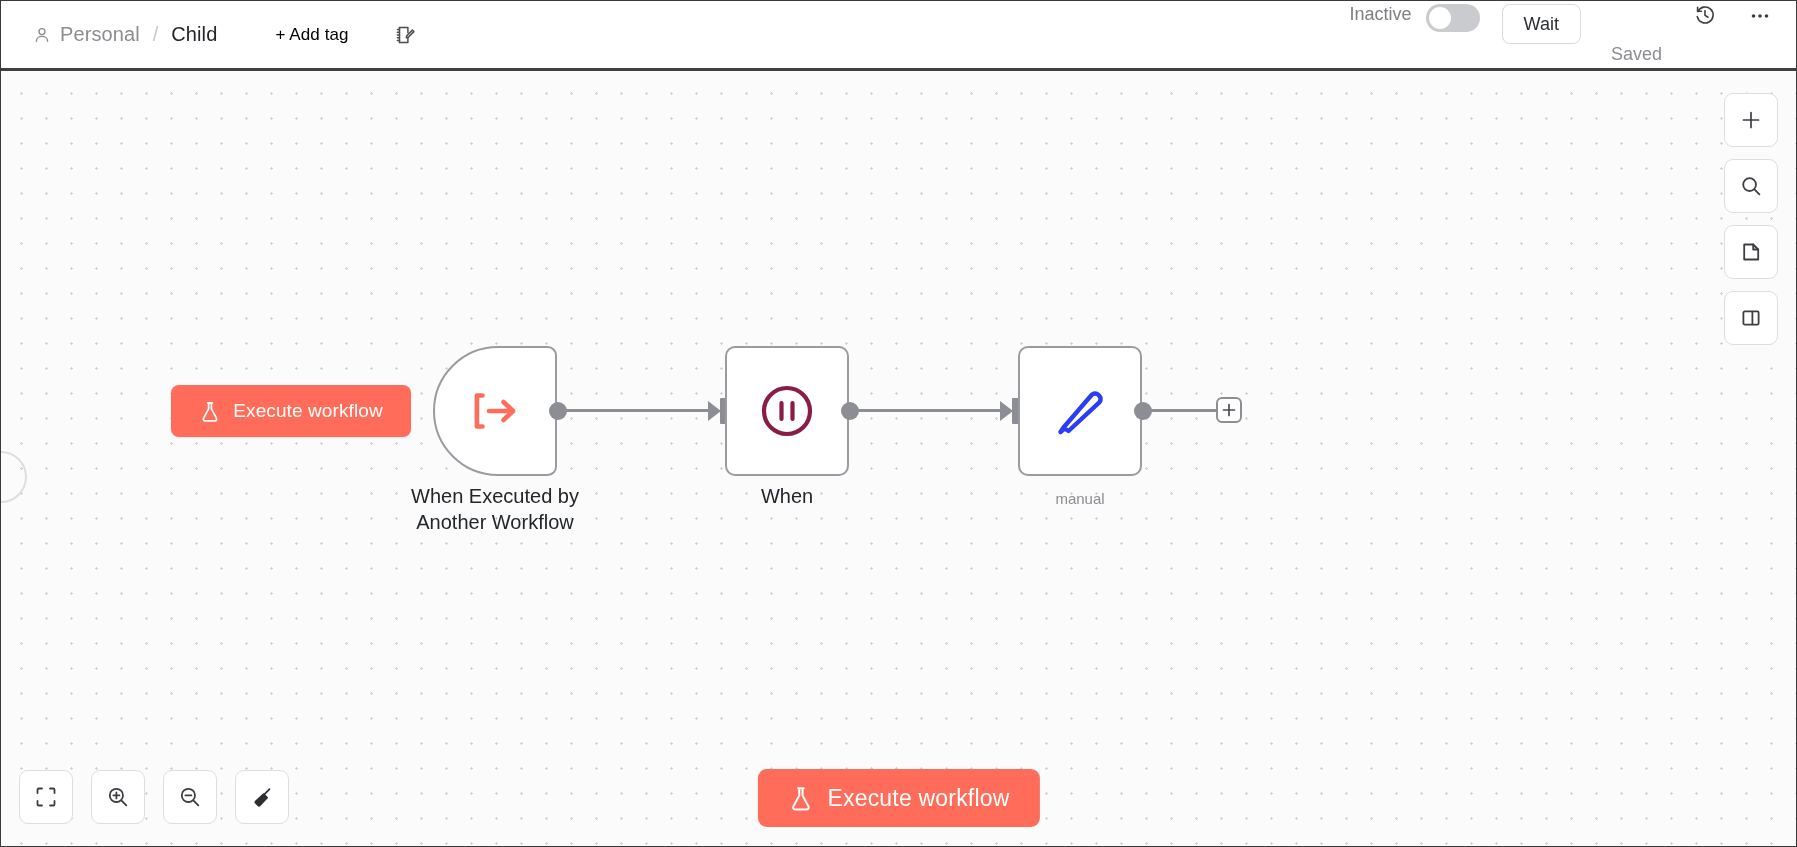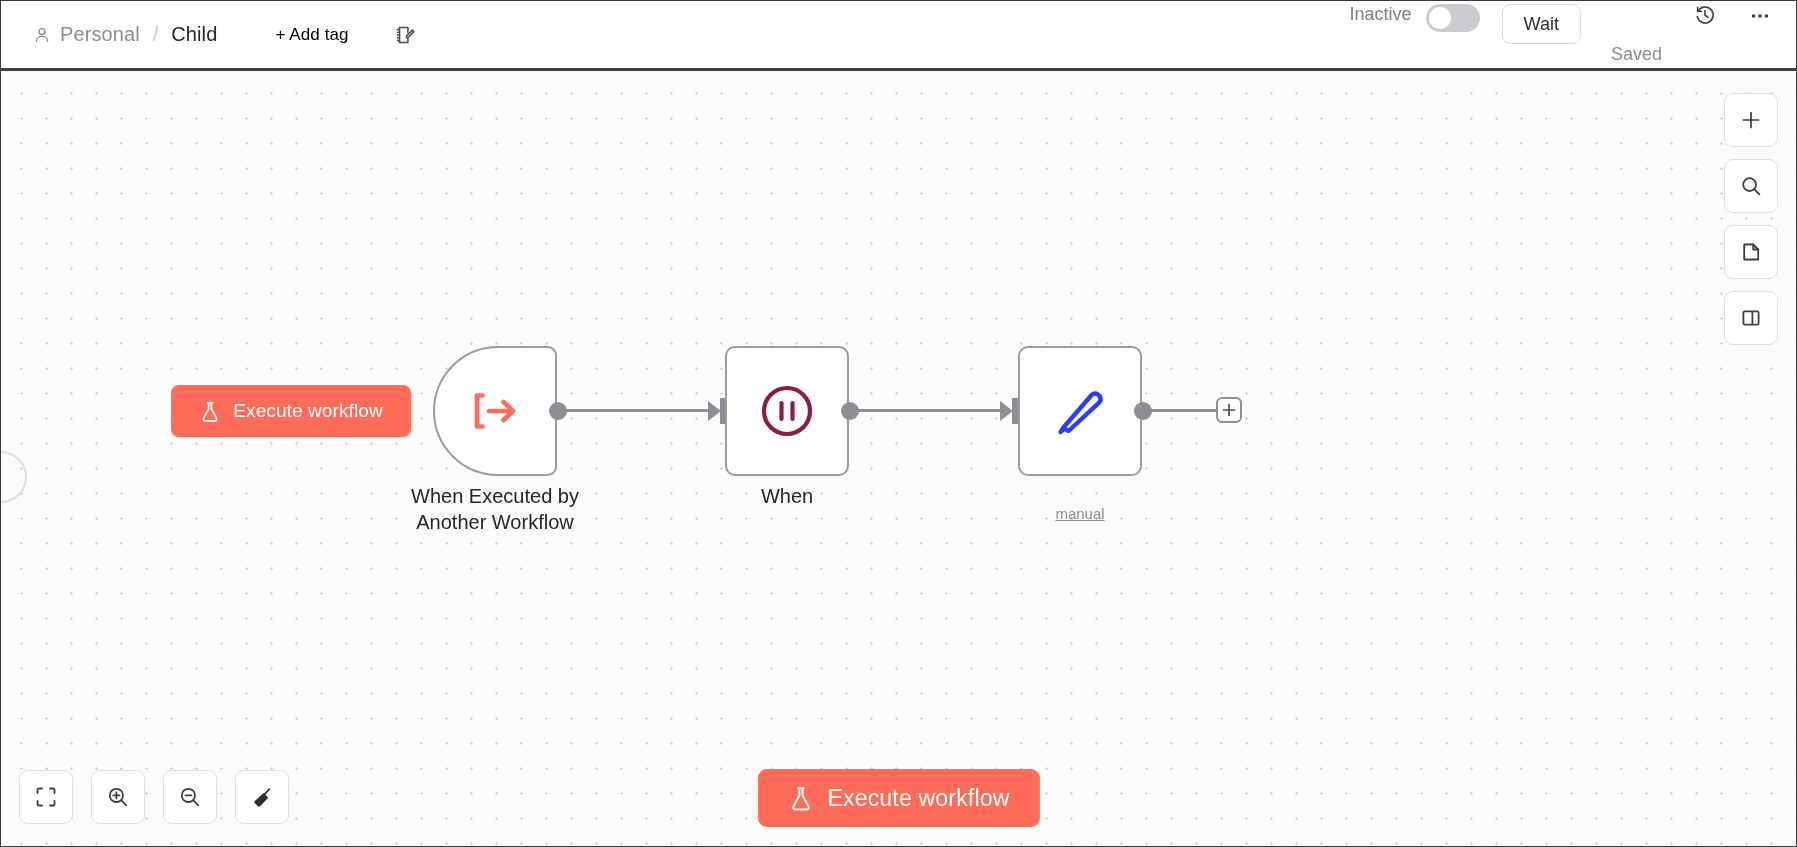--- a/index.html
+++ b/index.html
@@ -271,21 +271,21 @@
     <div class="in-port" style="left:1011px; top:327px;"></div>
 
     <div class="node node-edit">
       <span>
         <svg width="56" height="58" viewBox="0 0 56 58" fill="none" stroke="#2b3df5" stroke-width="4.4" stroke-linecap="round" stroke-linejoin="round">
           <path d="M12.5 46.5 L8.5 50 L11.5 45.5 L40 12.5 a5.5 5.5 0 0 1 7.6 7.6 L16.5 49 Z"></path>
         </svg>
       </span>
     </div>
     <div class="out-dot" style="left:1133px; top:331px;"></div>
-    <div class="node-sub" style="left:949px; top:434px;text-decoration:underline;">manual</div>
+    <div class="node-sub" style="left:949px; top:419px;">manual</div>
 
     <div class="edge" style="left:1145px; top:338px; width:70px;"></div>
     <div class="plus-end" style="left:1215px; top:326px;">
       <svg width="14" height="14" viewBox="0 0 14 14" stroke="#4a4c50" stroke-width="1.7" stroke-linecap="round">
         <path d="M7 1.5v11M1.5 7h11"></path>
       </svg>
     </div>
 
     <div class="bl-toolbar">
       <div class="sq-btn">

